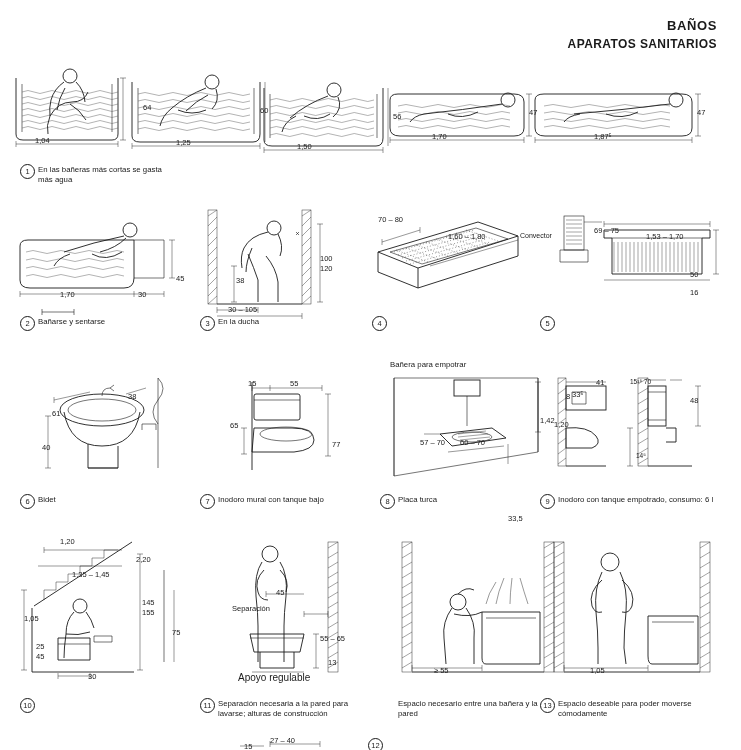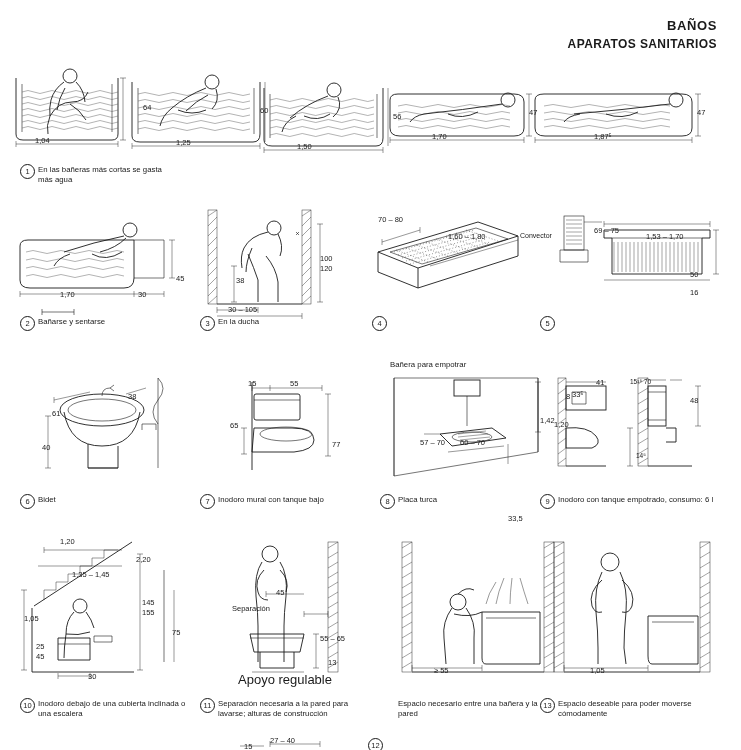--- a/index.html
+++ b/index.html
@@ -534,21 +534,20 @@
   </div>
   <div class="dim" style="left:60px; top:537px;">1,20</div>
   <div class="dim" style="left:136px; top:555px;">2,20</div>
   <div class="dim" style="left:72px; top:570px;">1,35 – 1,45</div>
   <div class="dim" style="left:24px; top:614px;">1,05</div>
   <div class="dim" style="left:142px; top:598px; line-height:10px;">145<br>155</div>
   <div class="dim" style="left:172px; top:628px;">75</div>
   <div class="dim" style="left:36px; top:642px; line-height:10px;">25<br>45</div>
   <div class="dim" style="left:88px; top:672px;">30</div>
   <div class="capnum" style="left:20px; top:698px;">10</div>
-  <div class="cap" style="left:38px; top:699px; width:150px;">Inodoro debajo de una cubierta inclinada o una escalera</div>
 
   <div class="fig" style="left:208px; top:538px;">
     <svg width="160" height="140" viewBox="0 0 160 140">
 
       <rect class="thin" x="120" y="4" width="10" height="130"></rect>
       <g class="hatch">
           <path d="M120,10 L130,4 M120,20 L130,14 M120,30 L130,24 M120,40 L130,34 M120,50 L130,44 M120,60 L130,54 M120,70 L130,64 M120,80 L130,74 M120,90 L130,84 M120,100 L130,94 M120,110 L130,104 M120,120 L130,114 M120,130 L130,124"></path>
         </g>
 
       <g class="ln" fill="#fff">
@@ -572,21 +571,21 @@
           <path d="M105,96 L111,96"></path>
           <path d="M105,130 L111,130"></path>
         <path d="M44,134 L96,134"></path>
       </g>
     </svg>
   </div>
   <div class="dim" style="left:276px; top:588px;">45</div>
   <div class="dim" style="left:232px; top:604px; font-size:7.5px;">Separación</div>
   <div class="dim" style="left:320px; top:634px;">55 – 65</div>
   <div class="dim" style="left:328px; top:658px;">13</div>
-  <div class="dim" style="left:238px; top:672px; font-size:13px;">Apoyo regulable</div>
+  <div class="dim" style="left:238px; top:672px; font-size:10px;">Apoyo regulable</div>
   <div class="capnum" style="left:200px; top:698px;">11</div>
   <div class="cap" style="left:218px; top:699px; width:150px;">Separación necesaria a la pared para lavarse; alturas de construcción</div>
 
   <div class="fig" style="left:396px; top:538px;">
     <svg width="170" height="140" viewBox="0 0 170 140">
       <rect class="thin" x="6" y="4" width="10" height="130"></rect>
       <g class="hatch">
           <path d="M6,10 L16,4 M6,20 L16,14 M6,30 L16,24 M6,40 L16,34 M6,50 L16,44 M6,60 L16,54 M6,70 L16,64 M6,80 L16,74 M6,90 L16,84 M6,100 L16,94 M6,110 L16,104 M6,120 L16,114 M6,130 L16,124"></path>
         </g>
       <rect class="thin" x="148" y="4" width="10" height="130"></rect>

